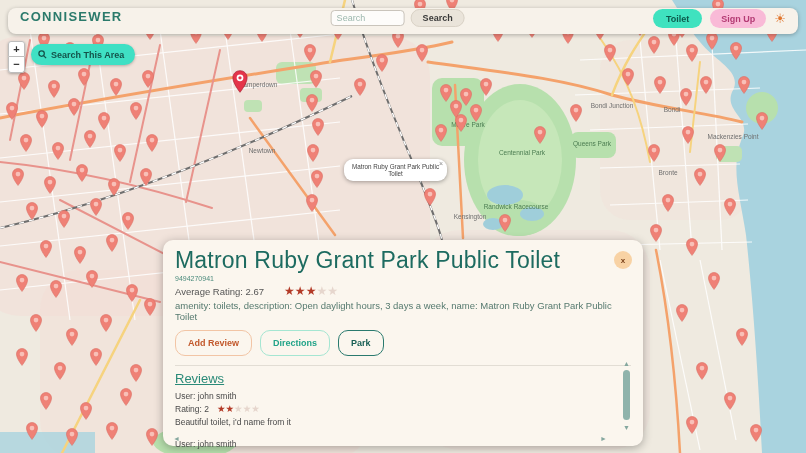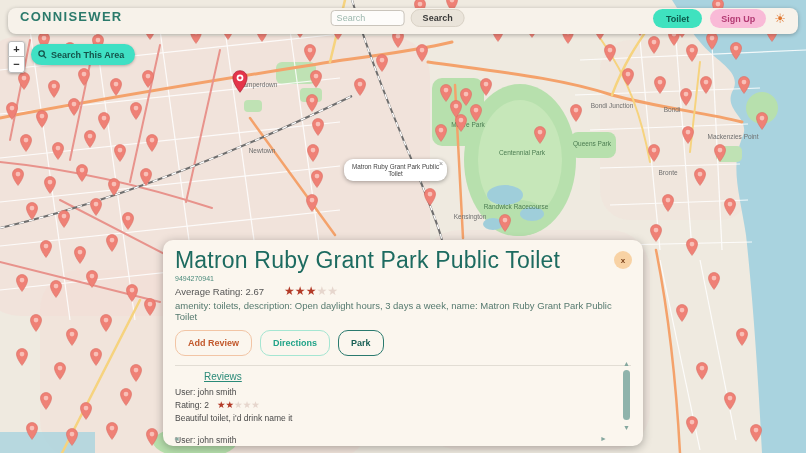--- a/index.html
+++ b/index.html
@@ -59,21 +59,21 @@
   .stars-sm .star { font-size:9.5px; }
   .filled { color:#b33a27; } .empty { color:#e6d6cd; }
   .details { font-size:9.5px; color:#567a6f; margin-top:3px; }
   .btnrow { display:flex; gap:8px; margin-top:8px; }
   .pill { height:20px; border-radius:10px; padding:12px 12px; font-size:9px; font-weight:700; background:transparent;
           display:flex; align-items:center; cursor:pointer; font-family:inherit; }
   .pill.add { color:#c2592c; border:1px solid #f2c5a5; }
   .pill.dir { color:#21a388; border:1px solid #a5e6d2; }
   .pill.share { color:#185f54; border:1.5px solid #2a7a6e; }
   .divider { border-top:1px solid #e2ddd4; margin:9px 0 5px; }
-  .rev-head { font-size:10px; color:#2a8a78; text-decoration:underline; font-weight:400;margin-left:29px; }
+  .rev-head { font-size:13px; color:#2a8a78; text-decoration:underline; font-weight:400; }
   .reviews-box { position:relative; margin-top:4px; height:82px; overflow:hidden; padding-right:24px; }
   .review { margin-bottom:9px; font-size:8.5px; color:#4a4a4a; line-height:1.5; }
   .rating-line { display:flex; gap:8px; align-items:center; }
   .scroll-glyph { position:absolute; font-size:7px; color:#84a79e; z-index:41; line-height:1; cursor:pointer; }
   .vthumb { position:absolute; width:7px; border-radius:4px; background:#8fb3ab; z-index:41; cursor:pointer; }
   .card-close { position:absolute; top:11px; right:11px; width:18px; height:18px; border-radius:50%;
                 background:#f8d2a4; color:#7c431c; font-size:8px; font-weight:700; border:none;
                 display:flex; align-items:center; justify-content:center; cursor:pointer; font-family:inherit; }
 
   
@@ -702,21 +702,21 @@
     </div>
     <div class="divider"></div>
     <div class="rev-head">Reviews</div>
     <div class="reviews-box">
         <div class="review">
           <div>User: john smith</div>
           <div class="rating-line">
             <span>Rating: 2</span>
             <span class="stars-sm"><span class="star filled">★</span><span class="star filled">★</span><span class="star empty">★</span><span class="star empty">★</span><span class="star empty">★</span></span>
           </div>
-          <div>Beautiful toilet, i'd drink name it</div>
+          <div>Beautiful toilet, i'd name from it</div>
         </div>
         <div class="review">
           <div>User: john smith</div>
         </div>
       </div>
 
     <span class="scroll-glyph" style="right:13px; top:120px;">▲</span>
     <div class="vthumb" style="right:13px; top:130px; height:50px;"></div>
     <span class="scroll-glyph" style="right:13px; top:184px;">▼</span>
     <span class="scroll-glyph" style="left:10px; top:195px;">◄</span>

